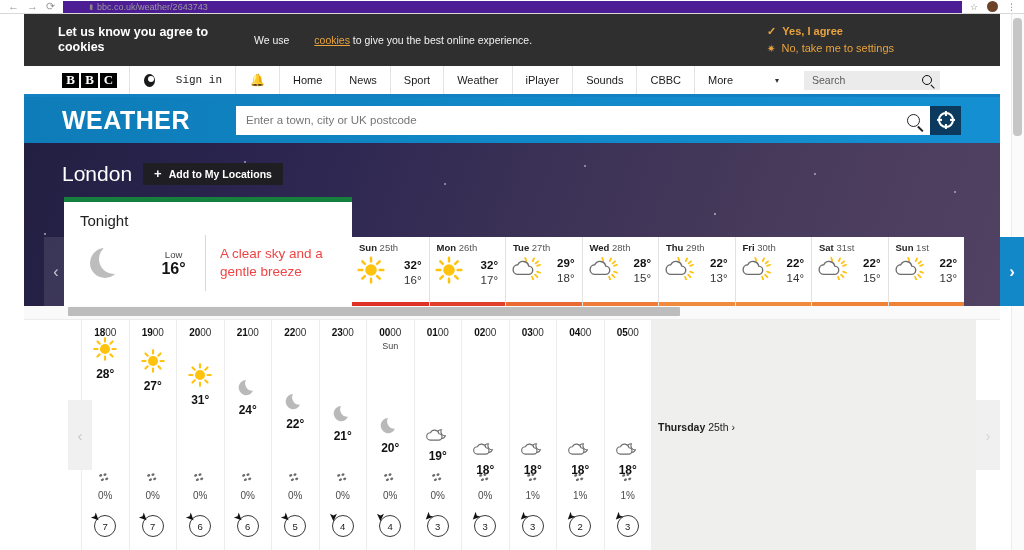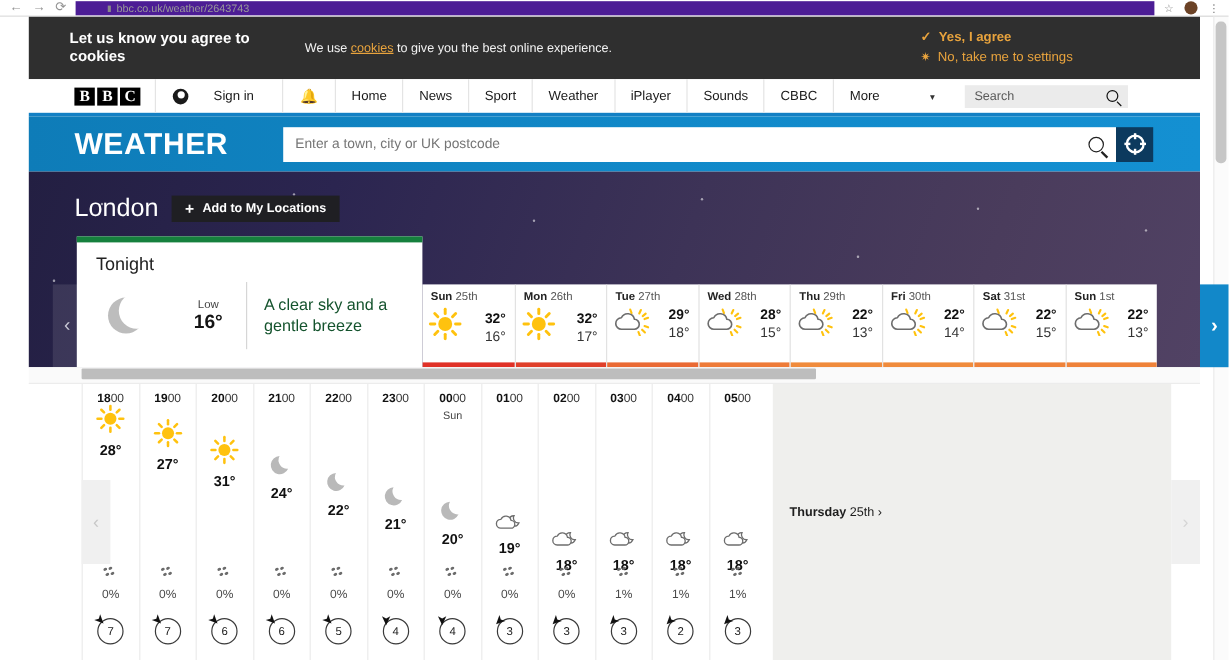--- a/index.html
+++ b/index.html
@@ -31,21 +31,21 @@
 
   
   .cookie {
     position:absolute; left:24px; top:14px; width:976px; height:52px;
     background:#2f2f2f; color:#fff; display:flex; align-items:center;
   }
   .ck-title {
     width:230px; padding-left:34px; font-size:12.5px; font-weight:bold; line-height:15px;
   }
   .ck-body { width:430px; font-size:10.5px; line-height:15px; color:#f2f2f2; }
-  .ck-body a { color:#e8a33d; text-decoration:underline; }
+  .ck-body a { color:#e8a33d; text-decoration:underline;margin-left:22px; }
   .ck-actions { margin-left:auto; padding-right:106px; }
   .ck-row { display:flex; align-items:center; gap:6px; font-size:11px; color:#e8a33d; line-height:17px; }
   .ck-row.bold { font-weight:bold; }
   .tick { font-size:11px; }
   .gear { font-size:10px; }
 
   
   .bbcnav {
     position:absolute; left:24px; top:66px; width:976px; height:31px;
     background:#fff; display:flex; align-items:stretch;
@@ -55,21 +55,21 @@
   .bbc-logo span {
     background:#000; color:#fff; font-weight:bold; font-size:13px;
     width:17px; height:15px; display:flex; align-items:center; justify-content:center;
     font-family:"Liberation Serif", serif;
   }
   .nav-cell {
     display:flex; align-items:center; justify-content:center;
     font-size:11px; color:#1a1a1a; border-left:1px solid #e4e4e4;
     padding:0 13px; white-space:nowrap;
   }
-  .nav-signin { width:106px; gap:21px; justify-content:flex-start; padding-left:14px; }
+  .nav-signin { width:106px; gap:21px; justify-content:flex-start; padding-left:14px;font-family:Liberation Mono, monospace; }
   .person {
     width:13px; height:13px; border-radius:50%; background:#1a1a1a; position:relative;
   }
   .person::after{ content:""; position:absolute; left:3.5px; top:2.5px; width:6px; height:6px;
     border-radius:50%; background:#fff; }
   .nav-bell { width:44px; border-left:1px solid #e4e4e4; justify-content:center; color:#c9c9c9; font-size:12px;}
   .nav-more-caret { padding-left:42px; color:#333; font-size:8px; }
   .nav-search {
     margin-left:auto; display:flex; align-items:center; width:136px; height:19px;
     background:#ebebeb; align-self:center; margin-right:60px; padding:0 8px;
@@ -133,21 +133,21 @@
   .tn-row { display:flex; align-items:center; padding:6px 0 0 0; }
   .tn-moon { width:84px; display:flex; justify-content:center; }
   .moon {
     width:30px; height:30px; border-radius:50%; background:#bdbdbd; position:relative;
   }
   .moon::after{content:"";position:absolute;left:9px;top:-4px;width:30px;height:30px;border-radius:50%;background:#fff;}
   .tn-low { width:56px; text-align:center; }
   .tn-low .lbl { font-size:9.5px; color:#444; }
   .tn-low .val { font-size:16px; font-weight:bold; color:#141414; }
   .tn-div { width:1px; height:56px; background:#d6d6d6; margin:0 14px 0 4px; }
-  .tn-desc { font-size:13.5px; color:#14532d; line-height:18px; width:135px; }
+  .tn-desc { font-size:13.5px; color:#ef4444; line-height:18px; width:135px; }
 
   
   .daystrip {
     position:absolute; left:352px; top:237px; width:612px; height:69px;
     background:#fff; display:flex; overflow:hidden;
   }
   .day {
     width:76.5px; flex:0 0 76.5px; border-left:1px solid #e2e2e2; position:relative;
     padding:5px 0 0 0;
   }
@@ -179,21 +179,21 @@
     position:absolute; left:24px; top:306px; width:976px; height:14px; background:#fafafa;
     border-bottom:1px solid #ececec;
   }
   .hscroll-thumb { position:absolute; left:68px; top:307px; width:612px; height:9px; background:#bdbdbd; border-radius:1px; }
 
   
   .hourly-wrap {
     position:absolute; left:24px; top:320px; width:976px; height:230px; background:#fff;
   }
   .hourly {
-    position:absolute; left:44px; top:0; width:534px; height:230px; display:flex;
+    position:absolute; left:57px; top:0; width:534px; height:230px; display:flex;
   }
   .hr {
     width:47.5px; flex:0 0 47.5px; border-left:1px solid #ececec; position:relative;
     background:#fff;
   }
   .hr:first-child{ border-left:1px solid #ececec; }
   .hr .time { font-size:10px; text-align:center; padding-top:7px; color:#333; }
   .hr .time b { color:#111; font-weight:bold; }
   .hr .daylab { font-size:9px; text-align:center; color:#444; padding-top:3px; }
   .hr .slot { position:absolute; left:0; width:100%; text-align:center; }

